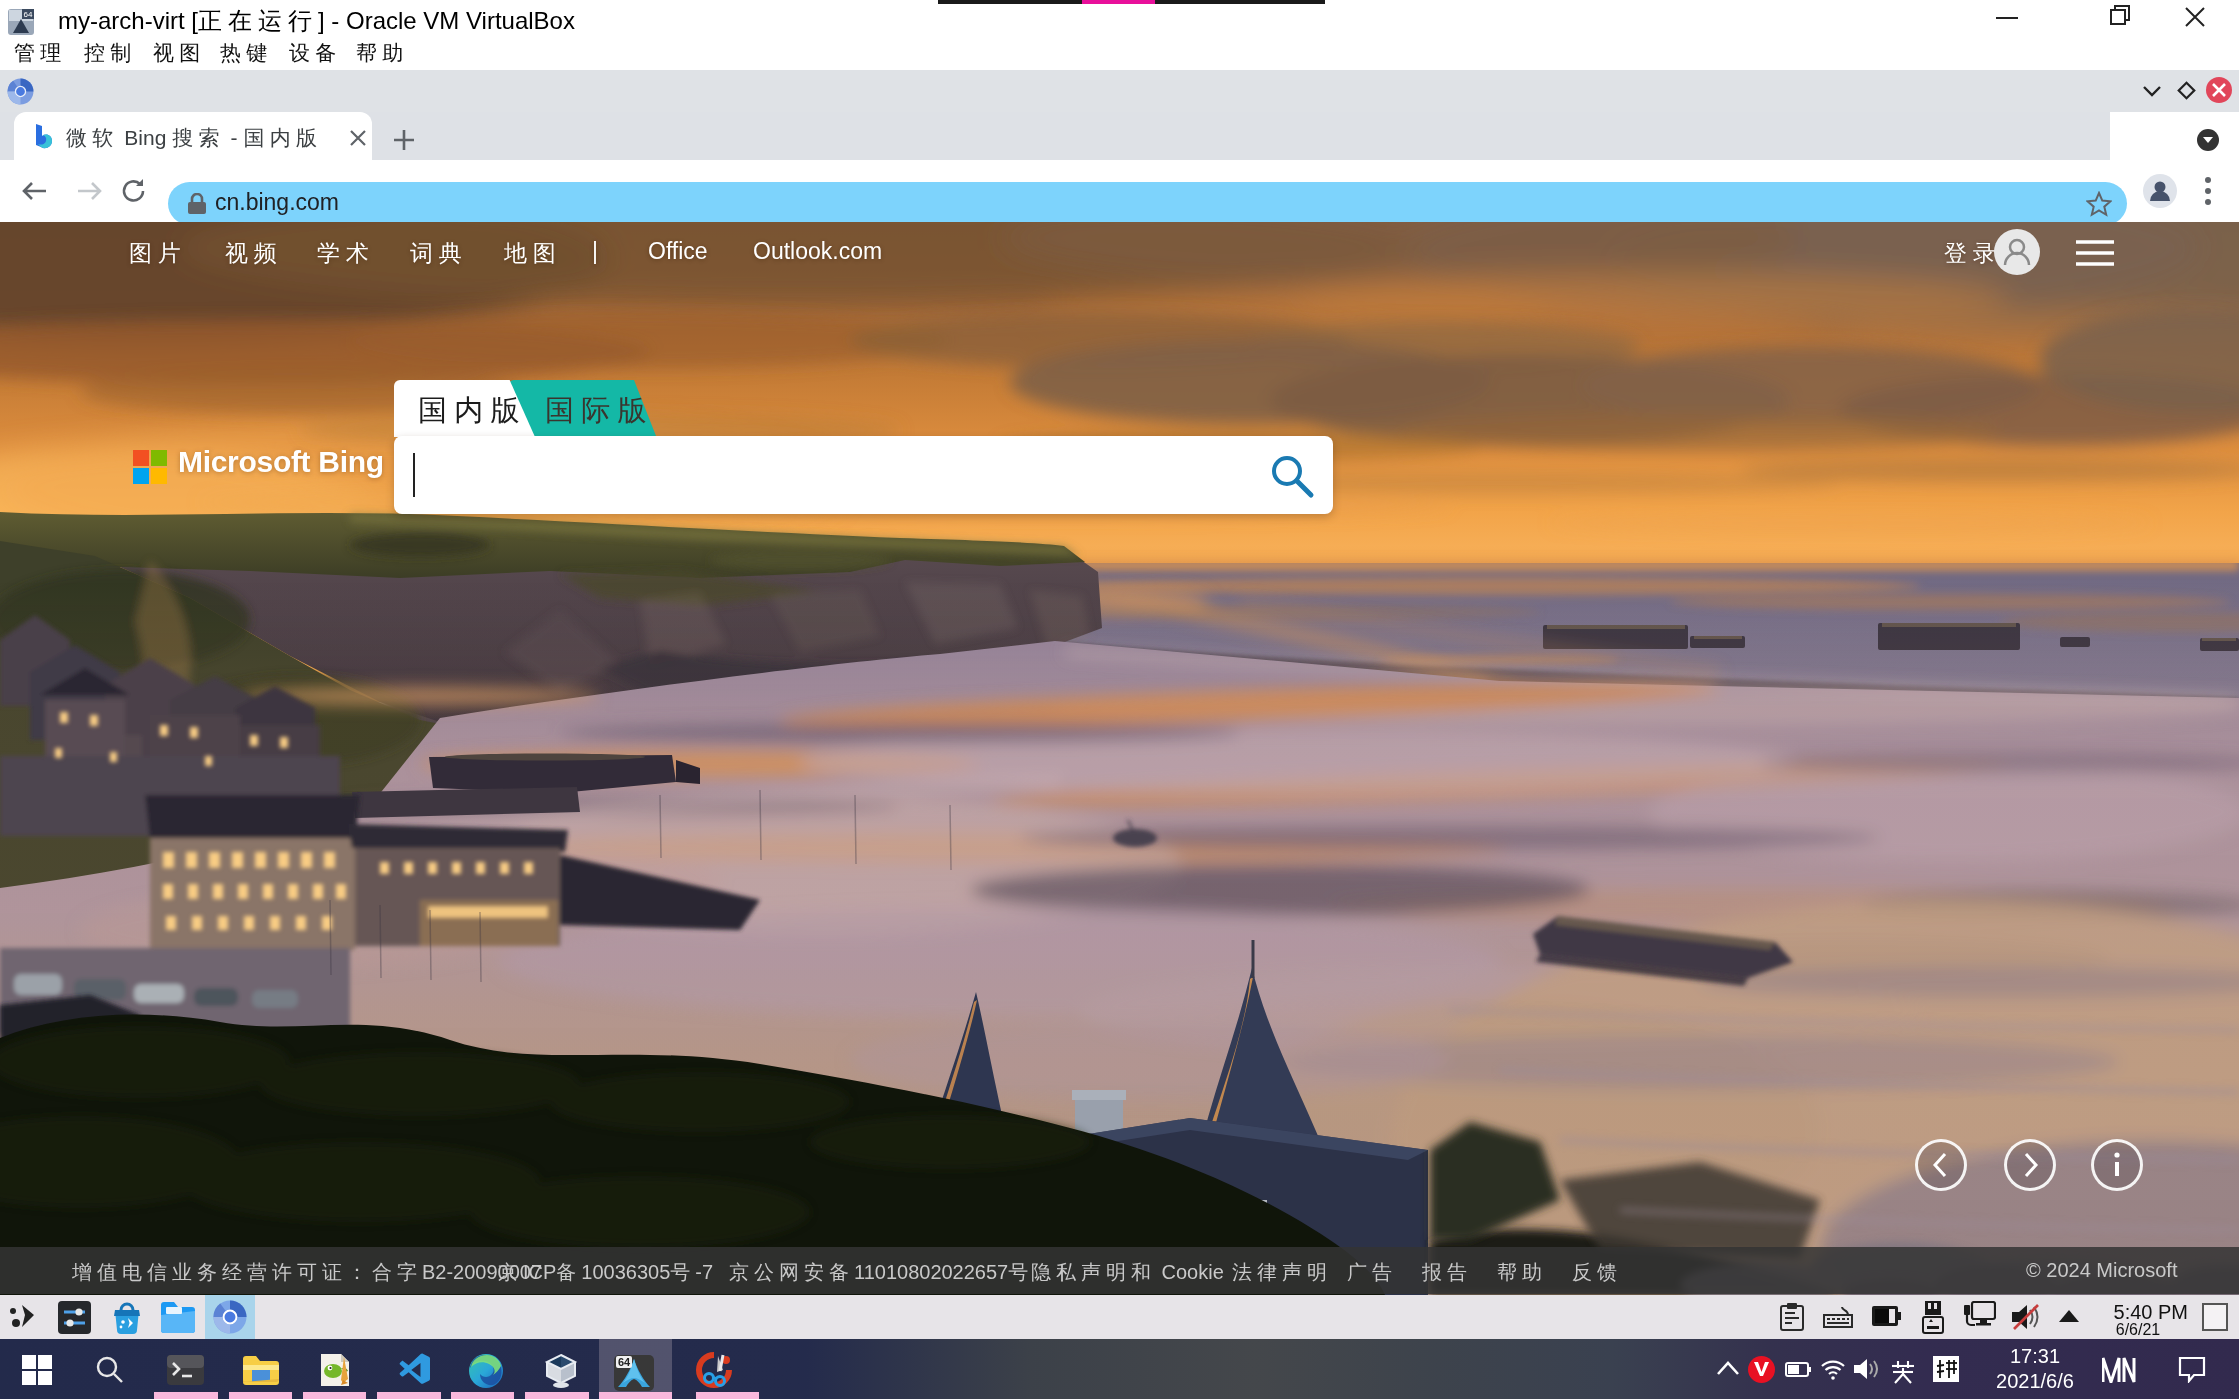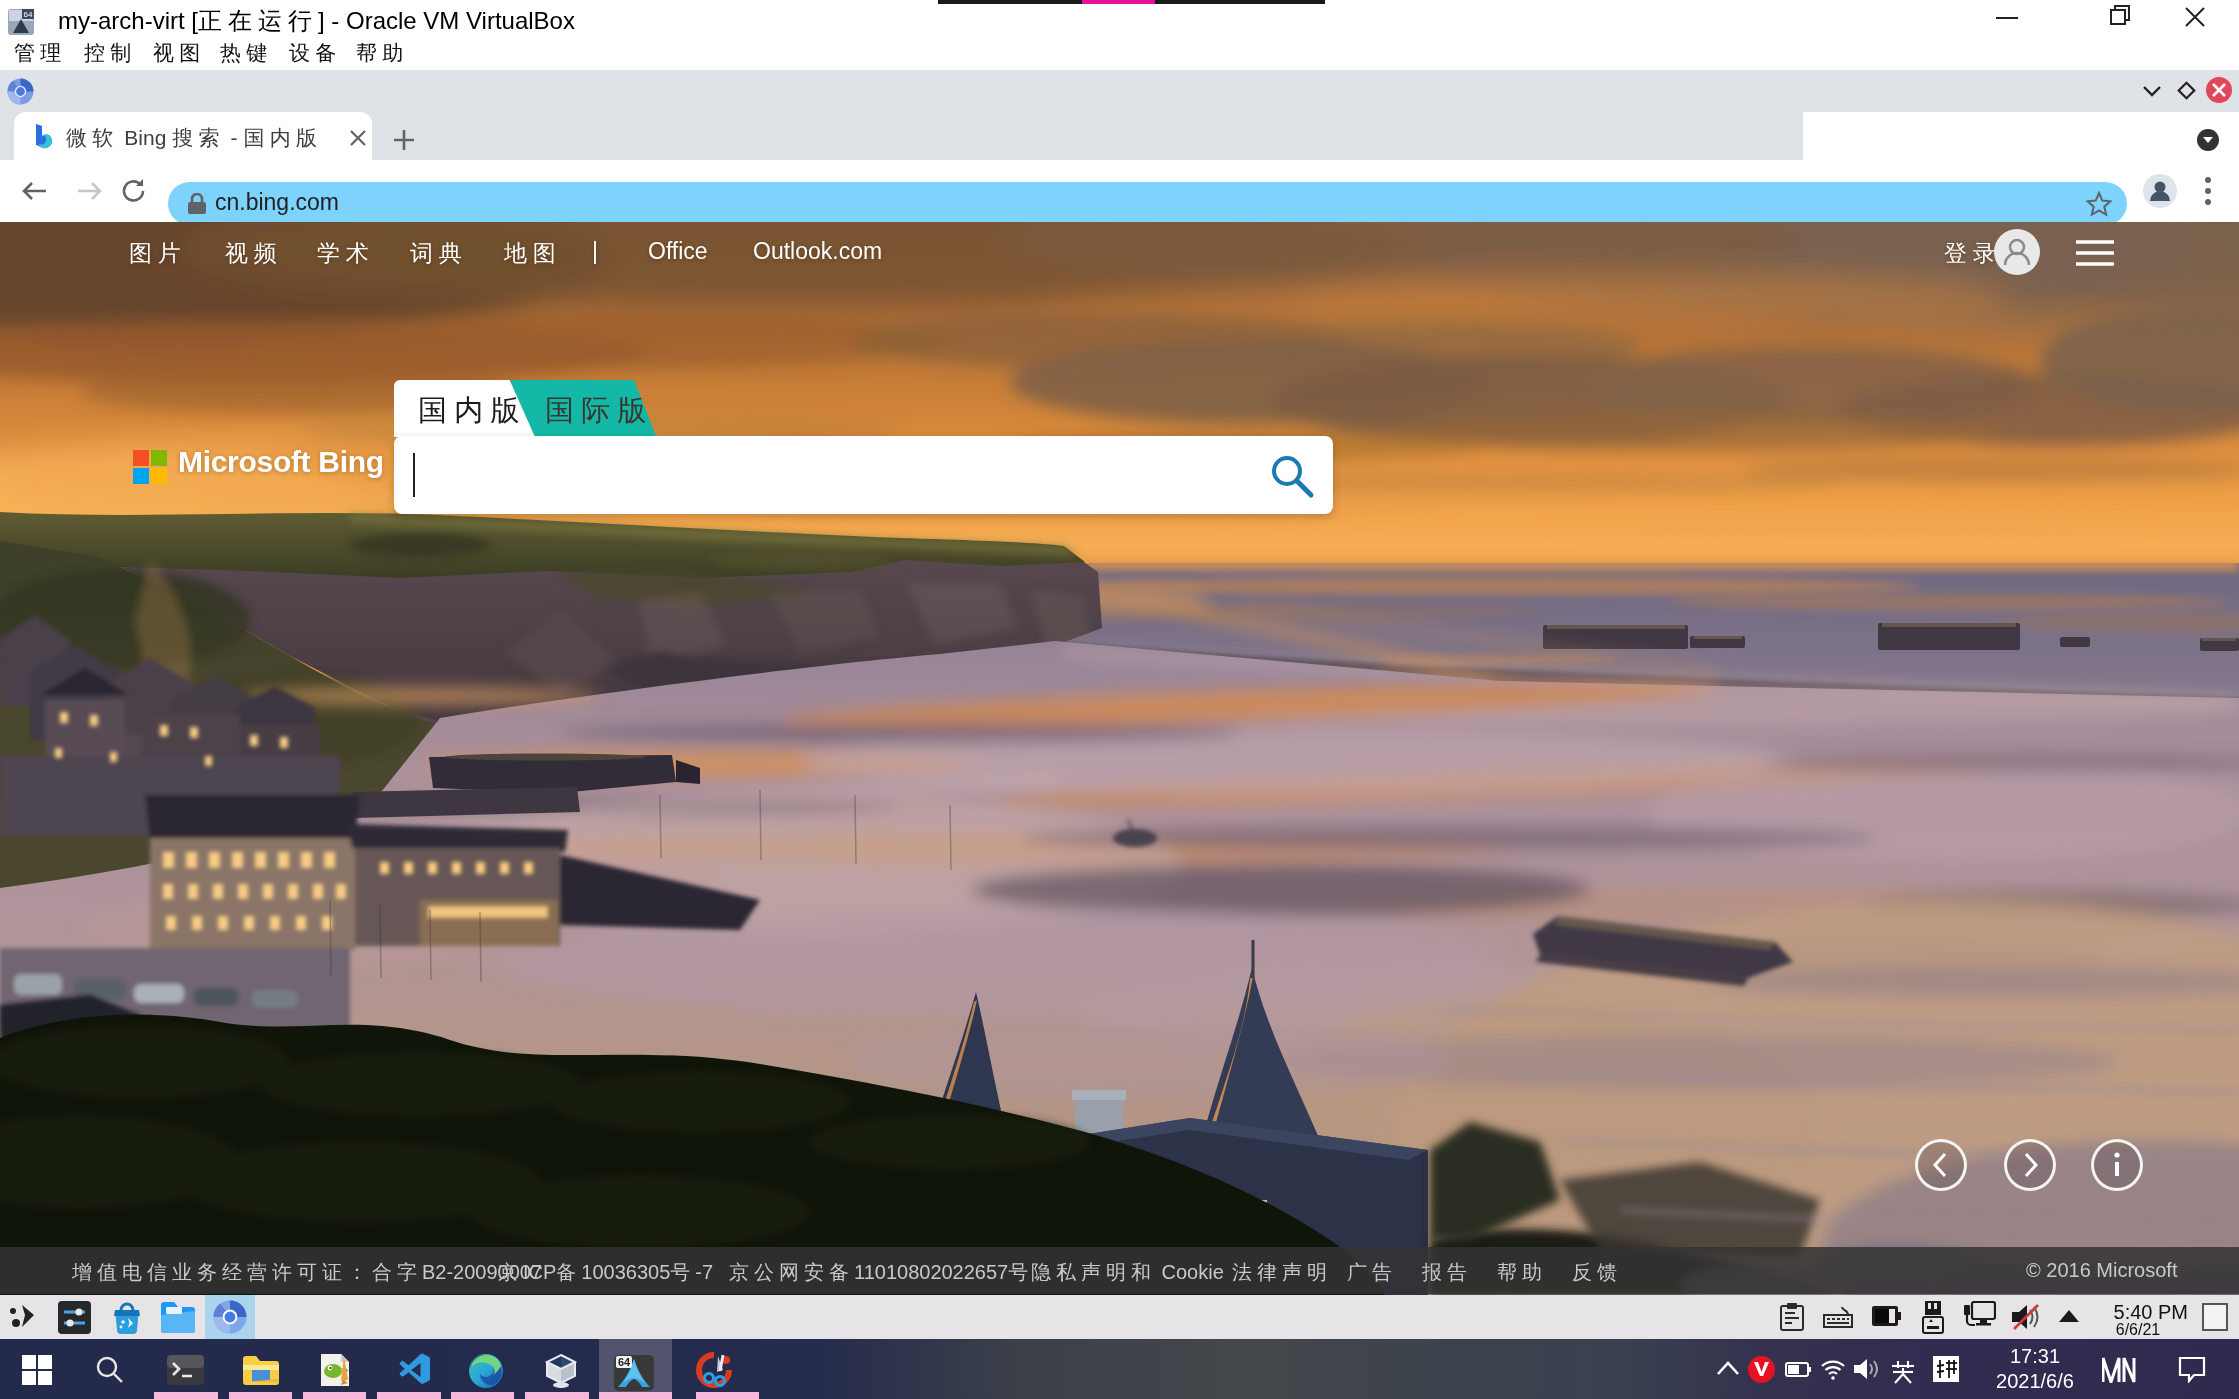--- a/index.html
+++ b/index.html
@@ -9,21 +9,21 @@
 #vbtitle{position:absolute;top:0;left:0;width:2239px;height:36px;background:#fff}
 #vbtitle .t{position:absolute;left:58px;top:5px;font-size:24px;color:#000}
 #vbmenu{position:absolute;top:36px;left:0;width:2239px;height:34px;background:#fff;font-size:21px;color:#111}
 #vbmenu span{position:absolute;top:3px}
 #topstrip{position:absolute;top:0;left:938px;width:387px;height:4px;background:#1a1a1a}
 #topstrip i{position:absolute;left:144px;top:0;width:73px;height:4px;background:#e80f9a}
 
 #wmbar{position:absolute;top:70px;left:0;width:2239px;height:42px;background:#dfe2e6}
 #wmtitle{position:absolute;top:8px;left:0;width:100%;text-align:center;font-size:22px;color:#404346}
 
-#tabrow{position:absolute;top:112px;left:0;width:1803px;height:48px;background:#dee1e6}
+#tabrow{position:absolute;top:112px;left:0;width:2110px;height:48px;background:#dee1e6}
 #tab{position:absolute;left:14px;top:0;width:358px;height:48px;background:#fff;border-radius:12px 12px 0 0}
 #tab .ttl{position:absolute;left:52px;top:12px;font-size:21px;color:#3c4043;white-space:nowrap}
 
 #toolbar{position:absolute;top:160px;left:0;width:2239px;height:62px;background:#fff}
 #omni{position:absolute;left:168px;top:22px;width:1959px;height:43px;background:#7dd3fc;border-radius:22px}
 #omni .url{position:absolute;left:47px;top:7px;font-size:23px;color:#202124}
 
 #content{position:absolute;top:222px;left:0;width:2239px;height:1073px;overflow:hidden}
 #bgsvg{position:absolute;top:0;left:0}
 .nav{position:absolute;top:16px;color:#fff;font-size:23px;text-shadow:0 1px 4px rgba(60,30,0,.45)}
@@ -505,21 +505,21 @@
 <div id="footer">
  <span style="left:72px"><span class="cjk">增值电信业务经营许可证：合字</span>B2-20090007</span>
  <span style="left:498px"><span class="cjk">京</span>ICP<span class="cjk">备</span>10036305<span class="cjk">号</span>-7</span>
  <span style="left:729px"><span class="cjk">京公网安备</span>11010802022657<span class="cjk">号</span></span>
  <span style="left:1031px"><span class="cjk">隐私声明和</span> Cookie</span>
  <span class="cjk" style="left:1232px">法律声明</span>
  <span class="cjk" style="left:1347px">广告</span>
  <span class="cjk" style="left:1422px">报告</span>
  <span class="cjk" style="left:1497px">帮助</span>
  <span class="cjk" style="left:1572px">反馈</span>
- <span style="left:2026px">© 2016 Microsoft</span>
+ <span style="left:2026px">© 2024 Microsoft</span>
 </div>
 <div class="navcirc" style="left:1915px"><svg width="46" height="46" viewBox="0 0 46 46">
           <path d="M27 12 L17 23 L27 34" fill="none" stroke="#fff" stroke-width="3"></path>
         </svg></div>
 <div class="navcirc" style="left:2004px"><svg width="46" height="46" viewBox="0 0 46 46">
           <path d="M19 12 L29 23 L19 34" fill="none" stroke="#fff" stroke-width="3"></path>
         </svg></div>
 <div class="navcirc" style="left:2091px"><svg width="46" height="46" viewBox="0 0 46 46">
           <circle cx="23" cy="13" r="2.6" fill="#fff"></circle>
           <line x1="23" y1="20" x2="23" y2="34" stroke="#fff" stroke-width="4"></line>

